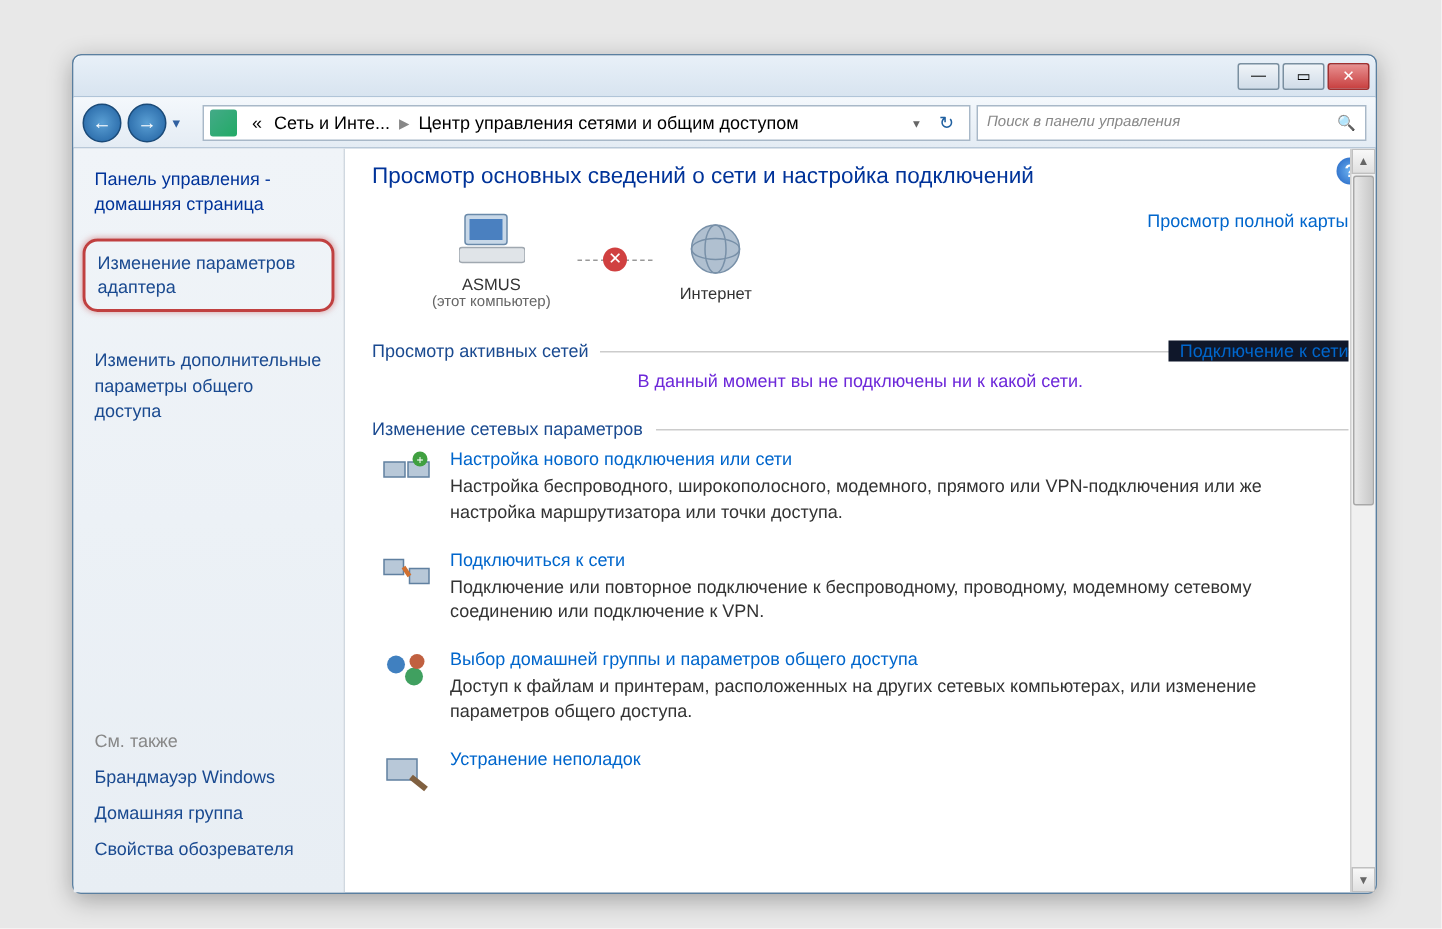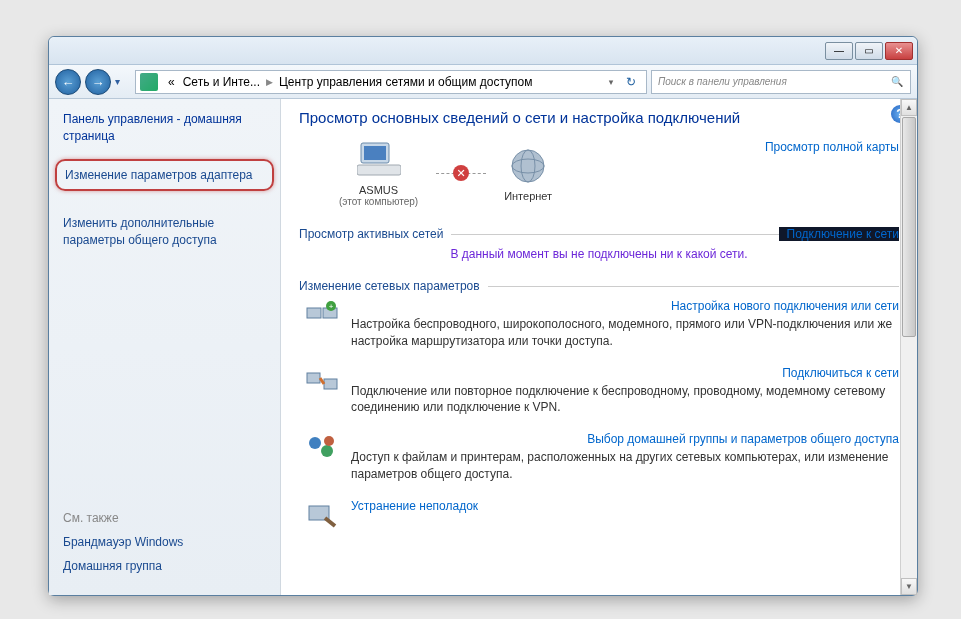--- a/index.html
+++ b/index.html
@@ -64,21 +64,21 @@
   width: 260px; height: 24px; background: #fff;
   border: 1px solid #a8b8c8; display: flex; align-items: center;
   padding: 0 6px; font-size: 10px; color: #888; font-style: italic;
 }
 .searchbar .srch-icon { margin-left: auto; color: #2060a0; font-style: normal; cursor: pointer; }
 
 
 .body { flex: 1; display: flex; overflow: hidden; }
 
 .sidebar {
-  width: 232px; background: linear-gradient(#f0f4f8, #e8eef4);
+  width: 181px; background: linear-gradient(#f0f4f8, #e8eef4);
   border-right: 1px solid #d0d8e0; padding: 12px 14px;
   display: flex; flex-direction: column; font-size: 12px;
 }
 .sidebar-title { color: #003399; margin-bottom: 14px; line-height: 1.4; cursor: pointer; }
 .side-link { color: #1a4a90; margin-bottom: 24px; line-height: 1.4; cursor: pointer; }
 .side-link.highlighted {
   border: 2px solid #c04040; border-radius: 10px;
   padding: 6px 8px; margin-left: -8px; margin-right: -8px;
   box-shadow: 0 0 4px rgba(192,64,64,0.5);
 }
@@ -107,21 +107,21 @@
 .map-row { display: flex; align-items: flex-start; }
 
 fieldset { border: none; border-top: 1px solid #ccc; margin: 10px 0 14px; padding-top: 6px; }
 legend { color: #1a4a90; font-size: 12px; padding-right: 8px; }
 .field-right { float: right; color: #0066cc; cursor: pointer; background: #0f172a; padding-left: 8px; margin-top: -20px; }
 
 .no-conn { text-align: center; color: #6d28d9; margin-bottom: 4px; }
 
 .action-item { display: flex; gap: 12px; margin-bottom: 16px; padding-left: 6px; }
 .action-icon { width: 34px; height: 32px; flex-shrink: 0; display: flex; align-items: center; justify-content: center; }
-.action-title { color: #0066cc; cursor: pointer; margin-bottom: 3px; display: block; text-align: right; }
+.action-title { color: #0066cc; cursor: pointer; margin-bottom: 3px; display: block; }
 .action-desc { color: #333; line-height: 1.4; }
 
 .scrollbar {
   position: absolute; right: 0; top: 0; bottom: 0; width: 17px;
   background: #f0f0f0; border-left: 1px solid #d0d0d0;
 }
 .scroll-btn { height: 17px; background: linear-gradient(#f8f8f8,#e0e0e0);
   border: 1px solid #c0c0c0; text-align: center; font-size: 8px; color: #666;
   cursor: pointer; line-height: 15px; }
 .scroll-thumb { position: absolute; left: 1px; right: 1px; top: 18px; height: 220px;
@@ -179,20 +179,21 @@
   <div class="body">
 
     <div class="sidebar">
       <div class="sidebar-title">Панель управления - домашняя страница</div>
       <div class="side-link highlighted">Изменение параметров адаптера</div>
       <div class="side-link">Изменить дополнительные параметры общего доступа</div>
       <div class="sidebar-spacer"></div>
       <div class="see-also-title">См. также</div>
       <div class="see-also-link">Брандмауэр Windows</div>
       <div class="see-also-link">Домашняя группа</div>
+      <div class="see-also-link">Свойства обозревателя</div>
     </div>
 
     <div class="content">
       <div class="help-icon">?</div>
       <h2 class="page-title">Просмотр основных сведений о сети и настройка подключений</h2>
 
       <div class="map-row">
         <div class="net-map">
           <div class="net-node">
             <div class="net-icon">

